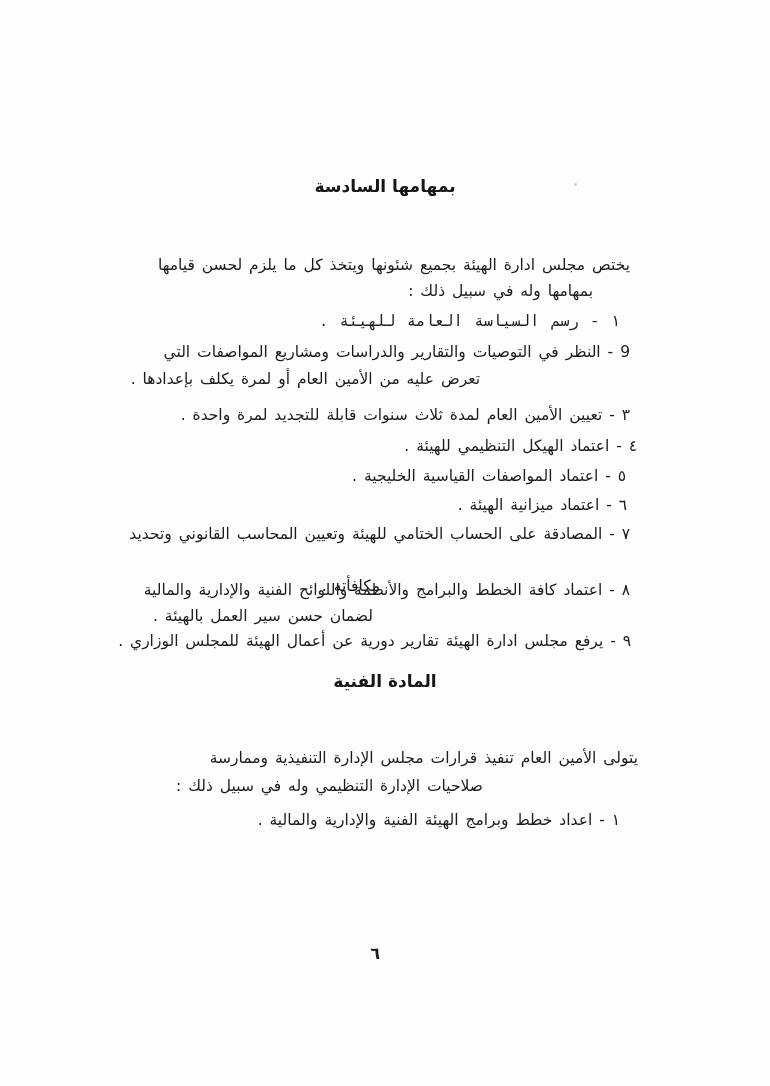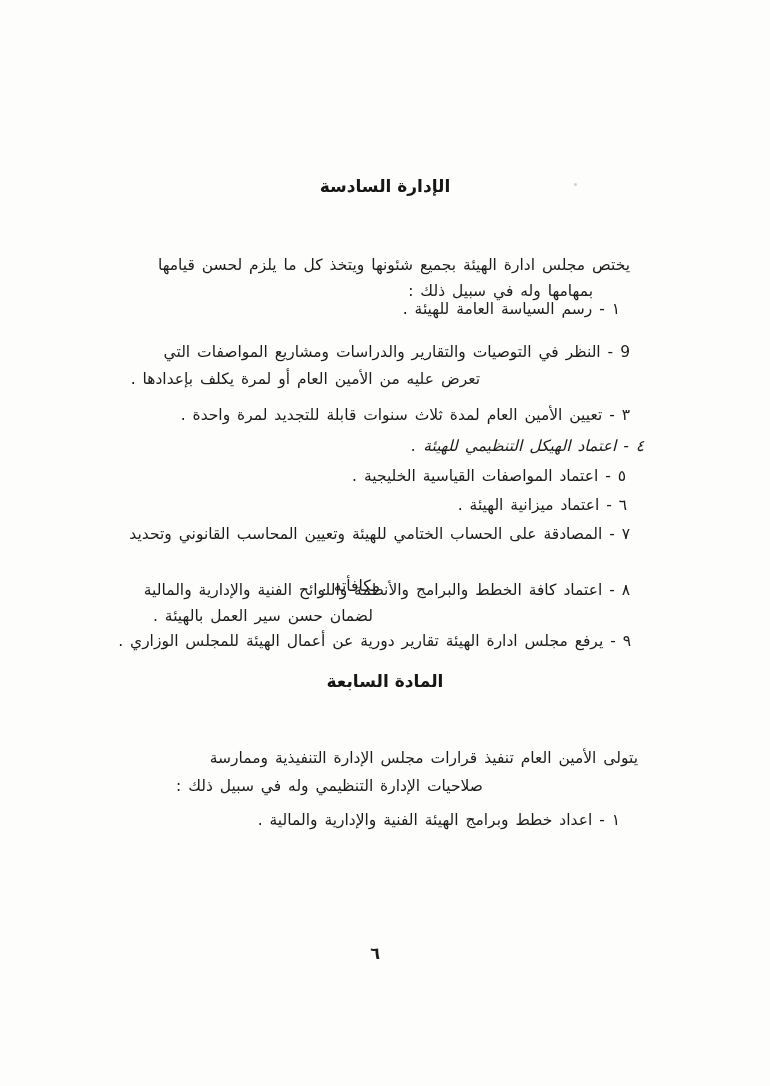--- a/index.html
+++ b/index.html
@@ -30,25 +30,25 @@
     direction:rtl;
     font-size:17px;
     font-weight:bold;
     color:#161616;
     letter-spacing:.2px;
   }
   
   .h1{top:176px;}
   .p1l1{top:215px;right:140px;}
   .p1l2{top:241px;right:177px;}
-  .i1 {top:259px;right:150px;}
+  .i1 {top:272px;right:150px;font-family:Liberation Mono, monospace;}
   .i2a{top:302px;right:140px;}
   .i2b{top:329px;right:290px;}
   .i3 {top:365px;right:140px;}
-  .i4 {top:396px;right:126px;font-style:italic;}
+  .i4 {top:396px;right:133px;}
   .i5 {top:426px;right:144px;text-align:right;}
   .i6 {top:455px;right:143px;}
   .i7a{top:484px;right:140px;}
   .i7b{top:536px;right:390px;}
   .i8a{top:540px;right:140px;}
   .i8b{top:566px;right:397px;}
   .i9 {top:591px;right:139px;}
   
   .h2{top:671px;}
   .p2l1{top:708px;right:132px;}
@@ -69,21 +69,21 @@
   }
 </style>
 </head>
 <body>
 
 <div class="page">
 
   <span class="speckle"></span>
 
   <section>
-    <div class="heading h1">الإدارة السادسة</div>
+    <div class="heading h1">بمهامها السادسة</div>
 
     <div class="ln p1l1">يختص مجلس ادارة الهيئة بجميع شئونها ويتخذ كل ما يلزم لحسن قيامها</div>
     <div class="ln p1l2">بمهامها وله في سبيل ذلك :</div>
 
     <div class="ln i1">١ - رسم السياسة العامة للهيئة .</div>
 
     <div class="ln i2a">9 - النظر في التوصيات والتقارير والدراسات ومشاريع المواصفات التي</div>
     <div class="ln i2b">تعرض عليه من الأمين العام أو لمرة يكلف بإعدادها .</div>
 
     <div class="ln i3">٣ - تعيين الأمين العام لمدة ثلاث سنوات قابلة للتجديد لمرة واحدة .</div>
@@ -97,21 +97,21 @@
     <div class="ln i7a">٧ - المصادقة على الحساب الختامي للهيئة وتعيين المحاسب القانوني وتحديد</div>
     <div class="ln i7b">مكافأته .</div>
 
     <div class="ln i8a">٨ - اعتماد كافة الخطط والبرامج والأنظمة واللوائح الفنية والإدارية والمالية</div>
     <div class="ln i8b">لضمان حسن سير العمل بالهيئة .</div>
 
     <div class="ln i9">٩ - يرفع مجلس ادارة الهيئة تقارير دورية عن أعمال الهيئة للمجلس الوزاري .</div>
   </section>
 
   <section>
-    <div class="heading h2">المادة السابعة</div>
+    <div class="heading h2">المادة الفنية</div>
 
     <div class="ln p2l1">يتولى الأمين العام تنفيذ قرارات مجلس الإدارة التنفيذية وممارسة</div>
     <div class="ln p2l2">صلاحيات الإدارة التنظيمي وله في سبيل ذلك :</div>
 
     <div class="ln j1">١ - اعداد خطط وبرامج الهيئة الفنية والإدارية والمالية .</div>
   </section>
 
   <div class="pagenum">٦</div>
 
 </div>

